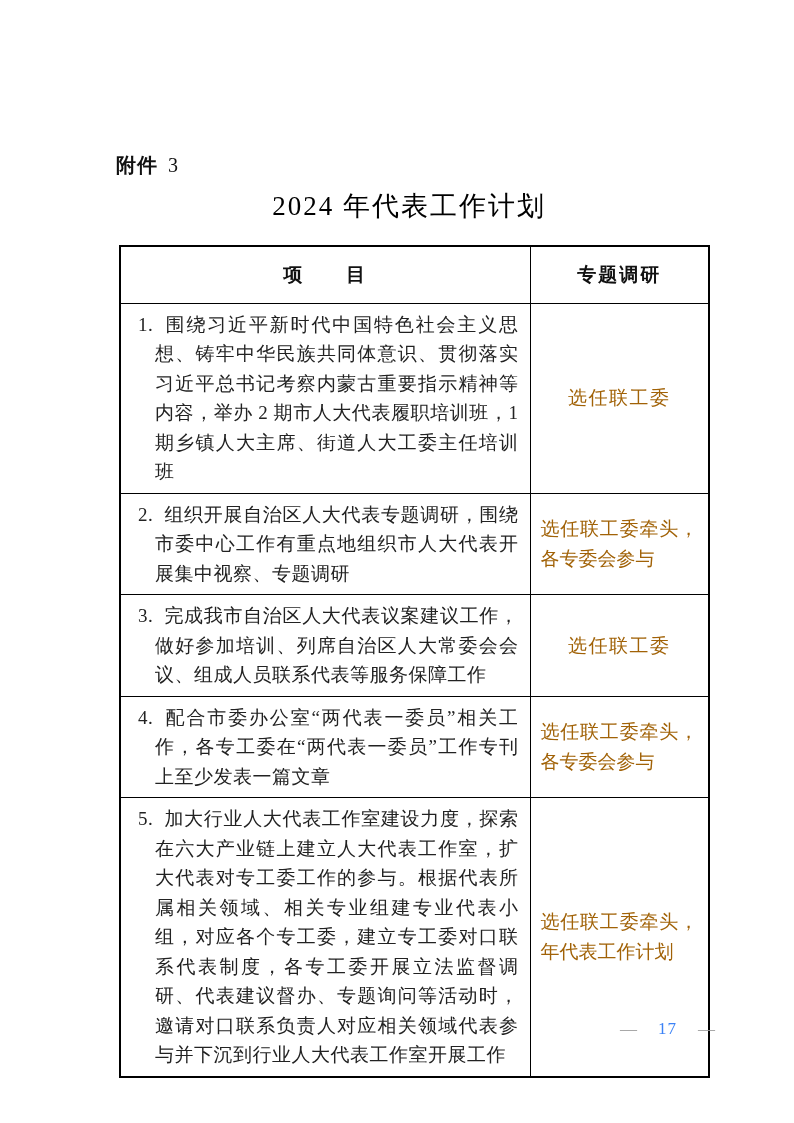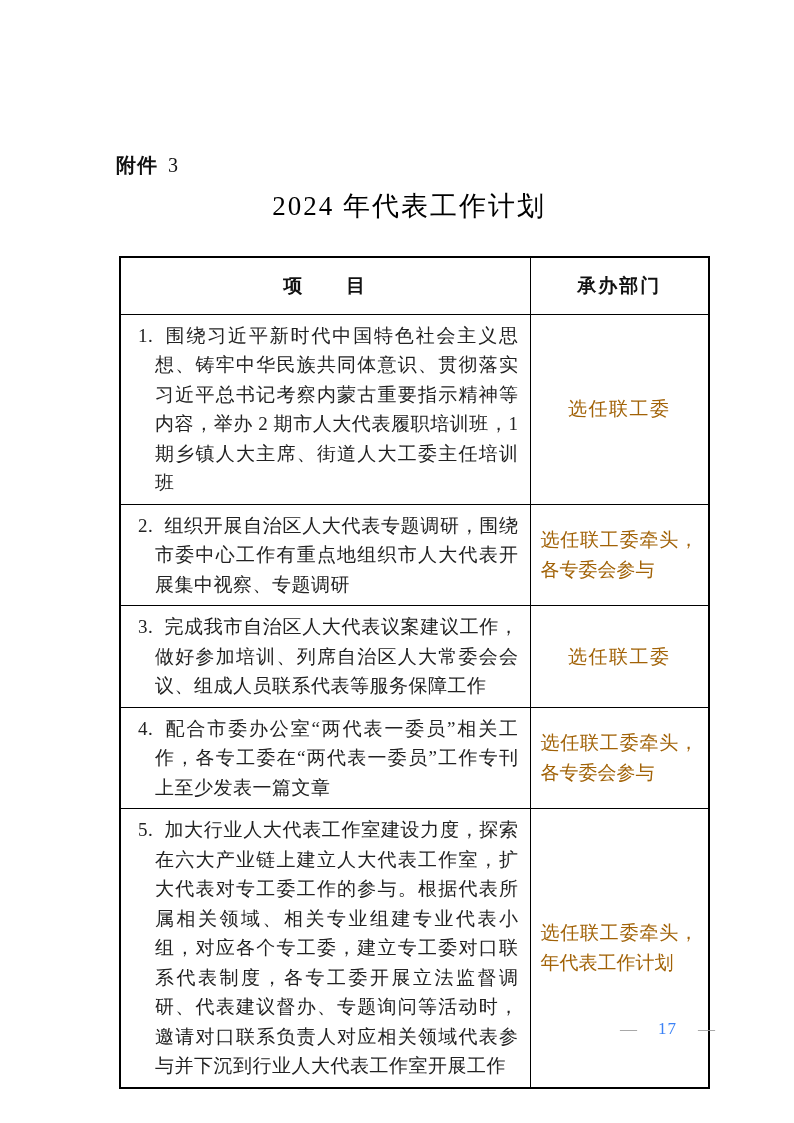--- a/index.html
+++ b/index.html
@@ -30,21 +30,21 @@
   .title {
     position: absolute; left: 0; top: 173px; width: 100%;
     text-align: center;
     font-size: 27px; line-height: 34px;
     font-weight: normal; letter-spacing: 2px;
     color: #000;
   }
 
   
   .plan-table {
-    position: absolute; left: 103px; top: 240px;
+    position: absolute; left: 103px; top: 229px;
     width: 589px;
     border-collapse: collapse; table-layout: fixed;
     border: 2px solid #000;
   }
   .plan-table th, .plan-table td {
     border: 1px solid #000;
     vertical-align: middle;
   }
   .col-item { width: 410px; }
   .col-dept { width: 179px; }
@@ -104,21 +104,21 @@
   <div class="title">2024 年代表工作计划</div>
 
   <table class="plan-table">
     <colgroup>
         <col class="col-item">
         <col class="col-dept">
       </colgroup>
     <thead>
       <tr>
         <th>项　　目</th>
-        <th>承办部门</th>
+        <th>专题调研</th>
       </tr>
     </thead>
     <tbody>
       <tr class="r1">
         <td class="item-cell">
           <div class="item-text"><span class="item-num">1.</span><span>围绕习近平新时代中国特色社会主义思想、铸牢中华民族共同体意识、贯彻落实习近平总书记考察内蒙古重要指示精神等内容，举办 2 期市人大代表履职培训班，1 期乡镇人大主席、街道人大工委主任培训班</span></div>
         </td>
         <td class="dept-cell dept-center">选任联工委</td>
       </tr>
       <tr class="r2">

